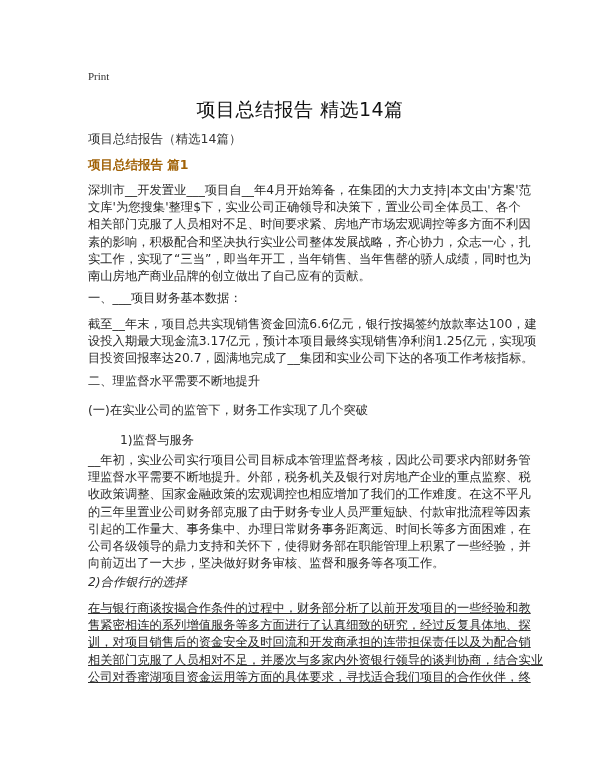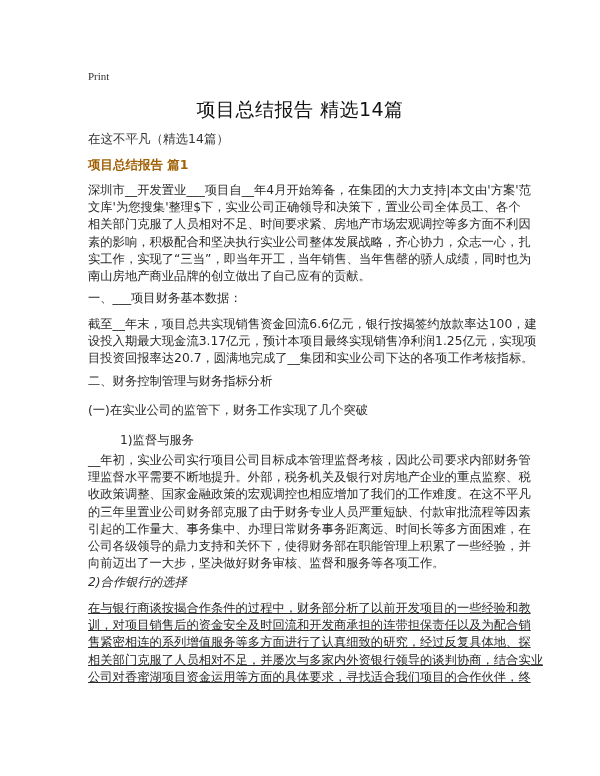--- a/index.html
+++ b/index.html
@@ -25,55 +25,55 @@
     }
     .para { position: absolute; left: 88px; width: 440px; font-size: 12.3px; color: #2a2a2a; }
     .para .line { height: 17.2px; line-height: 17.2px; white-space: nowrap; }
     .heading { position: absolute; left: 88px; font-size: 12.3px; color: #2a2a2a; white-space: nowrap; }
   </style>
 </head>
 <body>
 
 <div class="print-label">Print</div>
 <div class="doc-title">项目总结报告 精选14篇</div>
-<div class="subtitle">在这不平凡（精选14篇）</div>
+<div class="subtitle">项目总结报告（精选14篇）</div>
 <div class="section-head">项目总结报告 篇1</div>
 
 <div class="para" style="top:182px;">
   <div class="line">深圳市__开发置业___项目自__年4月开始筹备，在集团的大力支持|本文由'方案'范</div>
   <div class="line">文库'为您搜集'整理$下，实业公司正确领导和决策下，置业公司全体员工、各个</div>
   <div class="line">相关部门克服了人员相对不足、时间要求紧、房地产市场宏观调控等多方面不利因</div>
   <div class="line">素的影响，积极配合和坚决执行实业公司整体发展战略，齐心协力，众志一心，扎</div>
   <div class="line">实工作，实现了“三当”，即当年开工，当年销售、当年售罄的骄人成绩，同时也为</div>
   <div class="line">南山房地产商业品牌的创立做出了自己应有的贡献。</div>
 </div>
 
 <div class="heading" style="top:290px;">一、___项目财务基本数据：</div>
 
 <div class="para" style="top:316px;">
   <div class="line">截至__年末，项目总共实现销售资金回流6.6亿元，银行按揭签约放款率达100，建</div>
   <div class="line">设投入期最大现金流3.17亿元，预计本项目最终实现销售净利润1.25亿元，实现项</div>
   <div class="line">目投资回报率达20.7，圆满地完成了__集团和实业公司下达的各项工作考核指标。</div>
 </div>
 
-<div class="heading" style="top:373px;">二、财务控制管理与财务指标分析</div>
+<div class="heading" style="top:373px;">二、理监督水平需要不断地提升</div>
 <div class="heading" style="top:402px;">(一)在实业公司的监管下，财务工作实现了几个突破</div>
 <div class="heading" style="top:432px;margin-left:32px;">1)监督与服务</div>
 
 <div class="para" style="top:452px;">
   <div class="line">__年初，实业公司实行项目公司目标成本管理监督考核，因此公司要求内部财务管</div>
   <div class="line">理监督水平需要不断地提升。外部，税务机关及银行对房地产企业的重点监察、税</div>
   <div class="line">收政策调整、国家金融政策的宏观调控也相应增加了我们的工作难度。在这不平凡</div>
   <div class="line">的三年里置业公司财务部克服了由于财务专业人员严重短缺、付款审批流程等因素</div>
   <div class="line">引起的工作量大、事务集中、办理日常财务事务距离远、时间长等多方面困难，在</div>
   <div class="line">公司各级领导的鼎力支持和关怀下，使得财务部在职能管理上积累了一些经验，并</div>
   <div class="line">向前迈出了一大步，坚决做好财务审核、监督和服务等各项工作。</div>
 </div>
 
 <div class="heading" style="top:574px;font-style:italic;">2)合作银行的选择</div>
 
 <div class="para" style="top:600px;text-decoration:underline;">
   <div class="line">在与银行商谈按揭合作条件的过程中，财务部分析了以前开发项目的一些经验和教</div>
+  <div class="line">售紧密相连的系列增值服务等多方面进行了认真细致的研究，经过反复具体地、探</div>
   <div class="line">训，对项目销售后的资金安全及时回流和开发商承担的连带担保责任以及为配合销</div>
-  <div class="line">售紧密相连的系列增值服务等多方面进行了认真细致的研究，经过反复具体地、探</div>
   <div class="line">相关部门克服了人员相对不足，并屡次与多家内外资银行领导的谈判协商，结合实业</div>
   <div class="line">公司对香蜜湖项目资金运用等方面的具体要求，寻找适合我们项目的合作伙伴，终</div>
 </div>
 
 </body></html>

